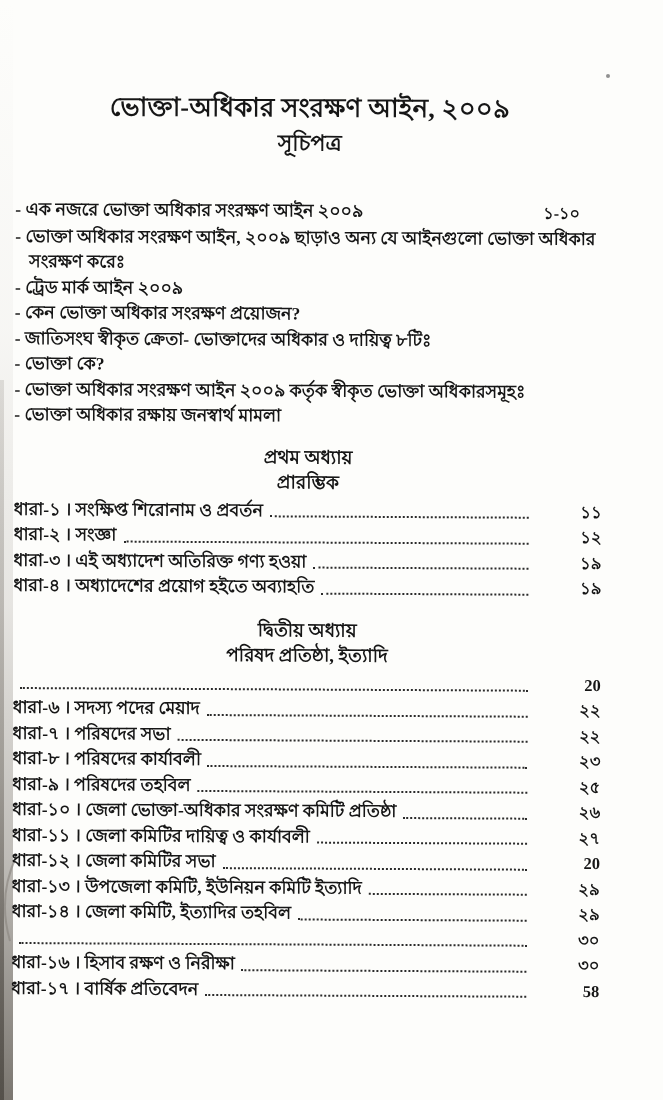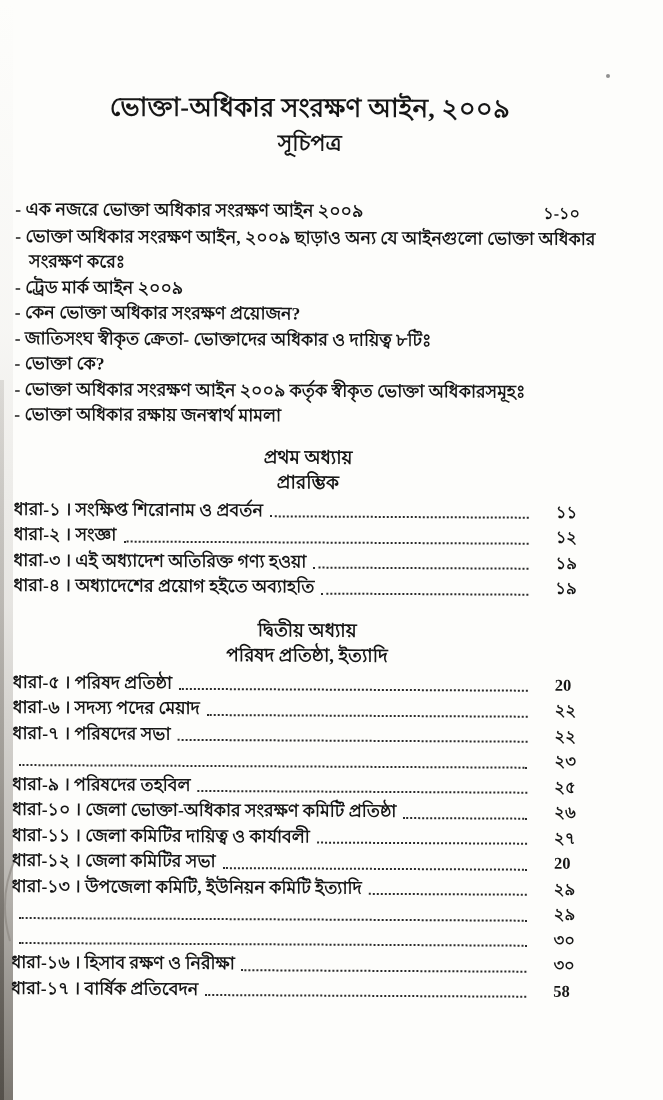--- a/index.html
+++ b/index.html
@@ -64,21 +64,21 @@
     text-align:center; font-size:18.5px; font-weight:700; line-height:25px;
   }
   .toc-rows { margin-top:3px; font-size:17.5px; font-weight:600; }
   .toc-row { display:flex; align-items:flex-end; line-height:25.5px; }
   .toc-label { white-space:nowrap; }
   .dots {
     flex:1; min-width:26px;
     border-bottom:2.5px dotted #2b2b2b;
     margin:0 27px 6px 7px;
   }
-  .toc-page { width:46px; font-size:16.5px; text-align:left; }
+  .toc-page { width:46px; font-size:16.5px; text-align:right; }
 </style>
 </head>
 <body>
 
 <div class="page">
   <div class="edge-shadow"></div>
   <div class="edge-shadow-inner"></div>
   <div class="speck"></div>
   <svg class="scratch" width="22" height="90">
     <path d="M16 2 C 3 30, 2 58, 10 86" stroke="#8a867f" stroke-width="2" fill="none" opacity="0.65"></path>
@@ -141,35 +141,35 @@
           <span class="toc-page">১৯</span>
         </div>
       </div>
     </div>
 
     <div class="chapter-2">
       <div class="ch-heading">দ্বিতীয় অধ্যায়</div>
       <div class="ch-subheading">পরিষদ প্রতিষ্ঠা, ইত্যাদি</div>
       <div class="toc-rows">
         <div class="toc-row">
-          <span class="toc-label">ধারা-৫ । পরিষদ প্রতিষ্ঠা</span>
           <span class="dots"></span>
           <span class="toc-page">20</span>
         </div>
         <div class="toc-row">
           <span class="toc-label">ধারা-৬ । সদস্য পদের মেয়াদ</span>
           <span class="dots"></span>
           <span class="toc-page">২২</span>
         </div>
         <div class="toc-row">
           <span class="toc-label">ধারা-৭ । পরিষদের সভা</span>
           <span class="dots"></span>
           <span class="toc-page">২২</span>
         </div>
         <div class="toc-row">
+          <span class="toc-label">ধারা-৮ । পরিষদের কার্যাবলী</span>
           <span class="dots"></span>
           <span class="toc-page">২৩</span>
         </div>
         <div class="toc-row">
           <span class="toc-label">ধারা-৯ । পরিষদের তহবিল</span>
           <span class="dots"></span>
           <span class="toc-page">২৫</span>
         </div>
         <div class="toc-row">
           <span class="toc-label">ধারা-১০ । জেলা ভোক্তা-অধিকার সংরক্ষণ কমিটি প্রতিষ্ঠা</span>
@@ -185,20 +185,21 @@
           <span class="toc-label">ধারা-১২ । জেলা কমিটির সভা</span>
           <span class="dots"></span>
           <span class="toc-page">20</span>
         </div>
         <div class="toc-row">
           <span class="toc-label">ধারা-১৩ । উপজেলা কমিটি, ইউনিয়ন কমিটি ইত্যাদি</span>
           <span class="dots"></span>
           <span class="toc-page">২৯</span>
         </div>
         <div class="toc-row">
+          <span class="toc-label">ধারা-১৪ । জেলা কমিটি, ইত্যাদির তহবিল</span>
           <span class="dots"></span>
           <span class="toc-page">২৯</span>
         </div>
         <div class="toc-row">
           <span class="dots"></span>
           <span class="toc-page">৩০</span>
         </div>
         <div class="toc-row">
           <span class="toc-label">ধারা-১৬ । হিসাব রক্ষণ ও নিরীক্ষা</span>
           <span class="dots"></span>

